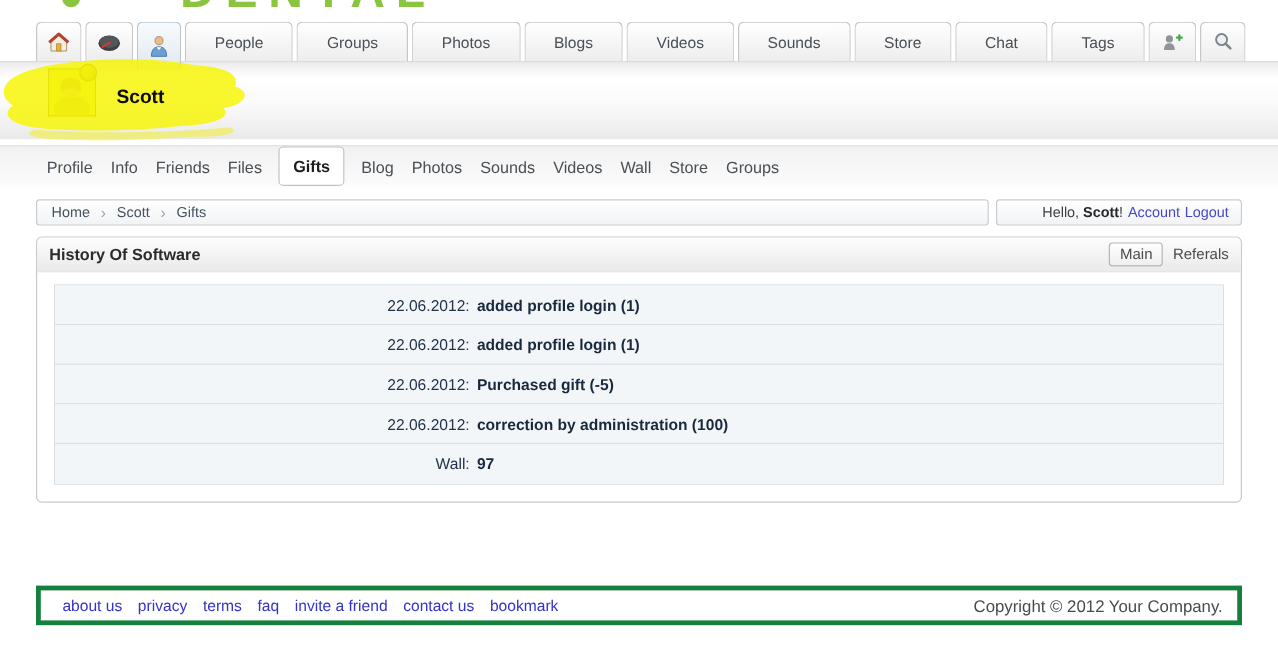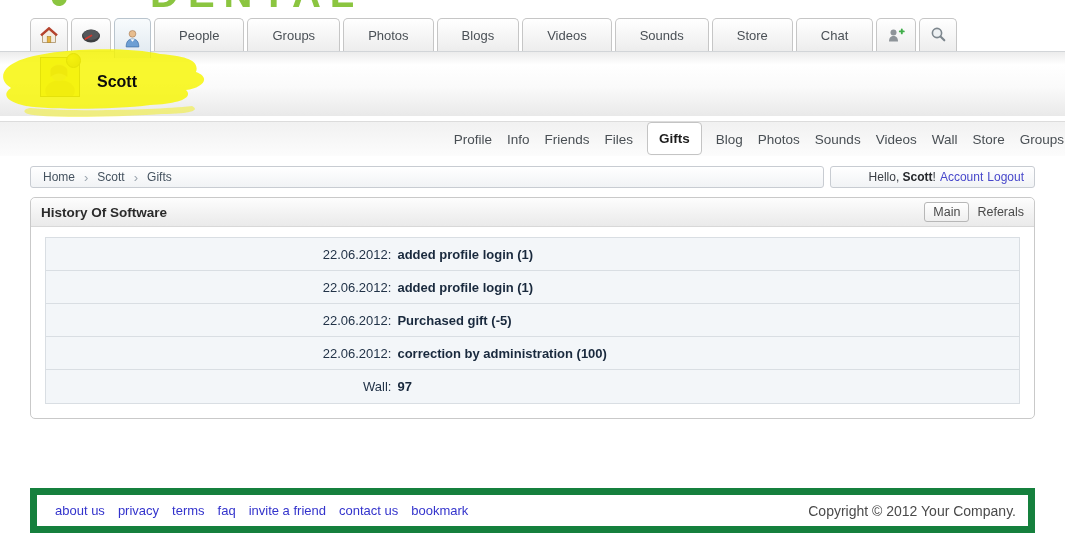--- a/index.html
+++ b/index.html
@@ -36,21 +36,21 @@
   #status-dot { position:absolute; left:66px; top:53px; width:15px; height:15px; border-radius:50%;
                 background:radial-gradient(circle at 35% 30%, #e9dc52, #b3a52c); border:1px solid #8f8426;
                 z-index:6; }
   #member-name { position:absolute; left:97px; top:73px; font-size:16px; font-weight:700; color:#0c0c0c;
                  z-index:12; cursor:pointer; }
   #highlight { position:absolute; left:0; top:46px; width:260px; height:74px; z-index:10; pointer-events:none; }
 
   
   #subnav { position:absolute; left:0; top:121px; width:1065px; height:35px; z-index:2;
             background:linear-gradient(#f1f1f1,#fcfcfc); border-top:1px solid #dcdcdc;
-            display:flex; align-items:center; gap:13px; padding-left:38px; overflow:visible;justify-content:flex-end; }
+            display:flex; align-items:center; gap:13px; padding-left:38px; overflow:visible; }
   #subnav a.snav { color:#494f54; font-size:13.5px; padding:0 1px; }
   #subnav a.snav-active { background:#fff; border:1px solid #c4c4c4; border-radius:4px;
             padding:8px 11px; font-weight:700; color:#1d1d1d; margin:-10px 0 -8px 0; position:relative; z-index:3; }
 
   
   .crumb-box { position:absolute; top:166px; height:22px; border:1px solid #c8ccd2; border-radius:3px;
                background:linear-gradient(#ffffff,#f1f3f5); display:flex; align-items:center;
                font-size:12px; color:#4a5563; }
   #breadcrumb { left:30px; width:794px; padding-left:12px; gap:9px; }
   #breadcrumb a { color:#45525f; }
@@ -86,22 +86,22 @@
   #boonex-box { position:absolute; right:14px; top:4px; width:178px; height:38px;
                 border:1px solid #c9c9c9; background:linear-gradient(#ffffff,#ededed);
                 display:flex; align-items:center; justify-content:center; cursor:pointer; }
   #boonex-box .ltr { font-size:29px; font-weight:800; color:#55565a; letter-spacing:-1px; }
   .logo-o { width:25px; height:25px; border-radius:50%; position:relative; margin:0 0 0 1px; }
   .logo-o::after { content:""; position:absolute; inset:7px; background:#fff; border-radius:50%; }
   .o1 { background:conic-gradient(#8cc63e 0 120deg,#2aa8e0 120deg 300deg,#8cc63e 300deg); }
   .o2 { margin-left:-6px; background:conic-gradient(#29aae1 0 45deg,#f05a28 45deg 225deg,#29aae1 225deg); }
 
   
-  #bottombar { position:absolute; left:30px; top:488px; width:1005px; height:45px;
-               border:7px solid #15803d; background:#fff; display:flex; align-items:center;
+  #bottombar { position:absolute; left:30px; top:488px; width:1005px; height:33px;
+               border:4px solid #15803d; background:#fff; display:flex; align-items:center;
                padding:0 12px 0 18px; }
   #bottombar .links { display:flex; gap:13px; }
   #bottombar .links a { color:#3333cc; font-size:13px; }
   #copyright { margin-left:auto; color:#4a4a4a; font-size:14px; }
 </style>
 </head>
 <body>
 
 <div id="stage">
 
@@ -155,20 +155,23 @@
           <span>Videos</span>
         </a>
       <a class="tab">
           <span>Sounds</span>
         </a>
       <a class="tab">
           <span>Store</span>
         </a>
       <a class="tab">
           <span>Chat</span>
+        </a>
+      <a class="tab">
+          <span>Tags</span>
         </a>
       <a class="tab icon-tab">
         <span>
           <svg width="20" height="16" viewBox="0 0 20 16">
             <circle cx="7.5" cy="5.4" r="3" fill="#8e9499"></circle>
             <path d="M3 14.6 C3 10.4 5 9 7.5 9 C10 9 12 10.4 12 14.6 Z" fill="#8e9499"></path>
             <path d="M13.8 4.4 h4 M15.8 2.4 v4" stroke="#3fae49" stroke-width="1.9" stroke-linecap="round"></path>
           </svg>
         </span>
       </a>

